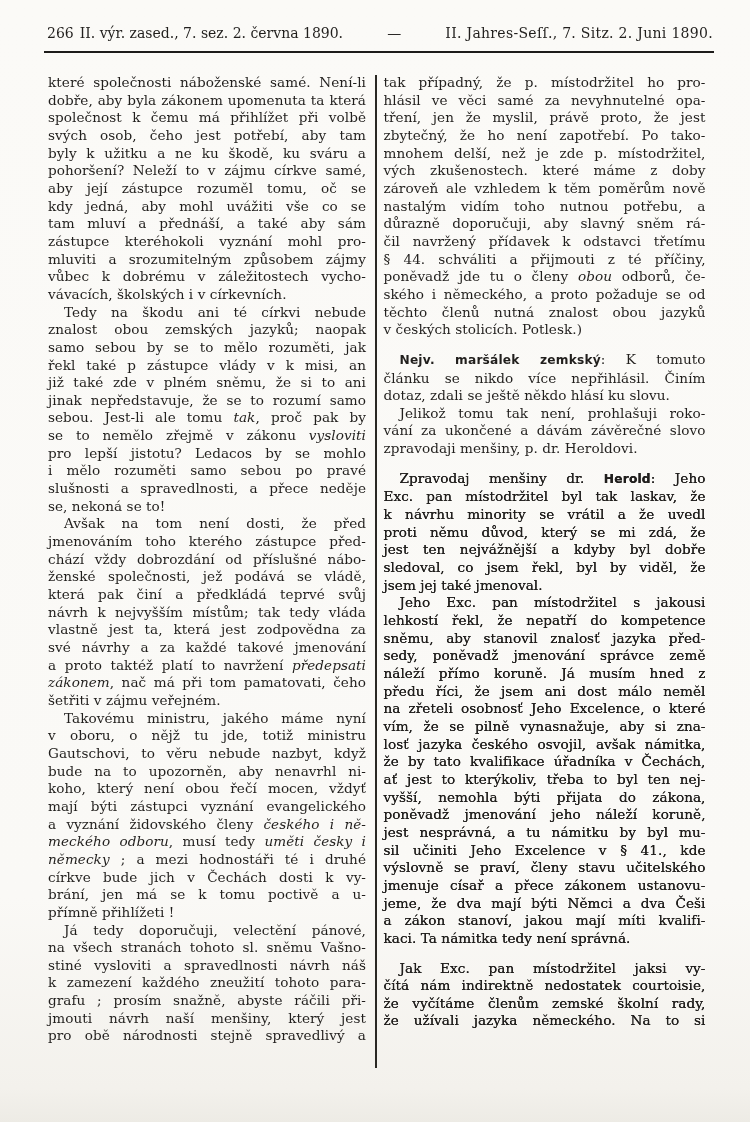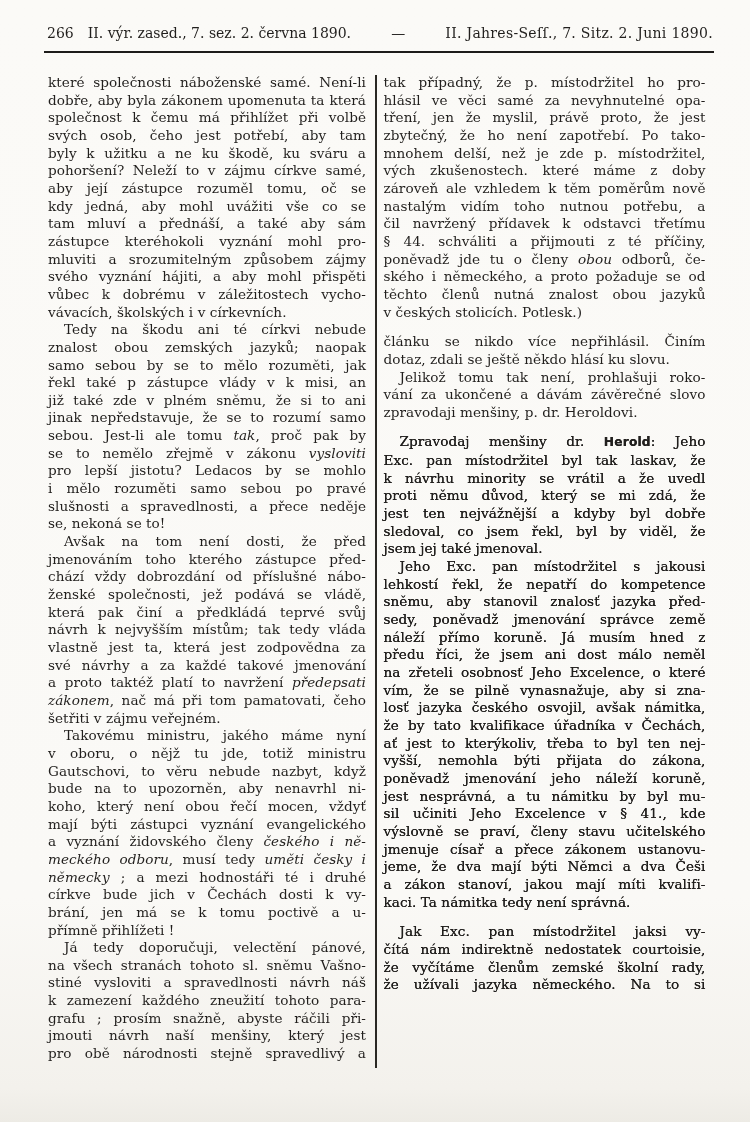--- a/index.html
+++ b/index.html
@@ -15,21 +15,21 @@
   }
   .header{
     position:absolute;
     top:25px;left:47px;right:37px;
     display:flex;
     justify-content:space-between;
     align-items:baseline;
     font-size:14px;
     white-space:nowrap;
   }
-  .header .num{margin-right:14px;text-align:center;}
+  .header .num{margin-right:6px;text-align:center;}
   .header .de{letter-spacing:0.3px;text-align:right;}
   .header-rule{
     position:absolute;
     top:51px;left:44px;right:36px;
     height:2px;background:#1d1c1a;
   }
   .columns{
     position:absolute;
     top:74px;left:48px;right:34px;
     display:flex;
@@ -81,21 +81,20 @@
           <div class="line">dobře, aby byla zákonem upomenuta ta která</div>
           <div class="line">společnost k čemu má přihlížet při volbě</div>
           <div class="line">svých osob, čeho jest potřebí, aby tam</div>
           <div class="line">byly k užitku a ne ku škodě, ku sváru a</div>
           <div class="line">pohoršení? Neleží to v zájmu církve samé,</div>
           <div class="line">aby její zástupce rozuměl tomu, oč se</div>
           <div class="line">kdy jedná, aby mohl uvážiti vše co se</div>
           <div class="line">tam mluví a přednáší, a také aby sám</div>
           <div class="line">zástupce kteréhokoli vyznání mohl pro-</div>
           <div class="line">mluviti a srozumitelným způsobem zájmy</div>
-          <div class="line">svého vyznání hájiti, a aby mohl přispěti</div>
           <div class="line">vůbec k dobrému v záležitostech vycho-</div>
           <div class="line end">vávacích, školských i v církevních.</div>
         </div>
         <div class="para">
           <div class="line indent">Tedy na škodu ani té církvi nebude</div>
           <div class="line">znalost obou zemských jazyků; naopak</div>
           <div class="line">samo sebou by se to mělo rozuměti, jak</div>
           <div class="line">řekl také p zástupce vlády v k misi, an</div>
           <div class="line">již také zde v plném sněmu, že si to ani</div>
           <div class="line">jinak nepředstavuje, že se to rozumí samo</div>
@@ -147,28 +146,30 @@
     <div class="col right">
         <div class="para">
           <div class="line">tak případný, že p. místodržitel ho pro-</div>
           <div class="line">hlásil ve věci samé za nevyhnutelné opa-</div>
           <div class="line">tření, jen že myslil, právě proto, že jest</div>
           <div class="line">zbytečný, že ho není zapotřebí. Po tako-</div>
           <div class="line">mnohem delší, než je zde p. místodržitel,</div>
           <div class="line">vých zkušenostech. které máme z doby</div>
           <div class="line">zároveň ale vzhledem k těm poměrům nově</div>
           <div class="line">nastalým vidím toho nutnou potřebu, a</div>
+          <div class="line">důrazně doporučuji, aby slavný sněm rá-</div>
           <div class="line">čil navržený přídavek k odstavci třetímu</div>
           <div class="line">§ 44. schváliti a přijmouti z té příčiny,</div>
           <div class="line">poněvadž jde tu o členy <i>obou</i> odborů, če-</div>
           <div class="line">ského i německého, a proto požaduje se od</div>
           <div class="line">těchto členů nutná znalost obou jazyků</div>
           <div class="line end">v českých stolicích. Potlesk.)</div>
         </div>
         <div class="para gap">
+          <div class="line indent"><b>Nejv. maršálek zemkský</b>: K tomuto</div>
           <div class="line">článku se nikdo více nepřihlásil. Činím</div>
           <div class="line end">dotaz, zdali se ještě někdo hlásí ku slovu.</div>
         </div>
         <div class="para">
           <div class="line indent">Jelikož tomu tak není, prohlašuji roko-</div>
           <div class="line">vání za ukončené a dávám závěrečné slovo</div>
           <div class="line end">zpravodaji menšiny, p. dr. Heroldovi.</div>
         </div>
         <div class="para gap heavy">
           <div class="line indent">Zpravodaj menšiny dr. <b>Herold</b>: Jeho</div>

